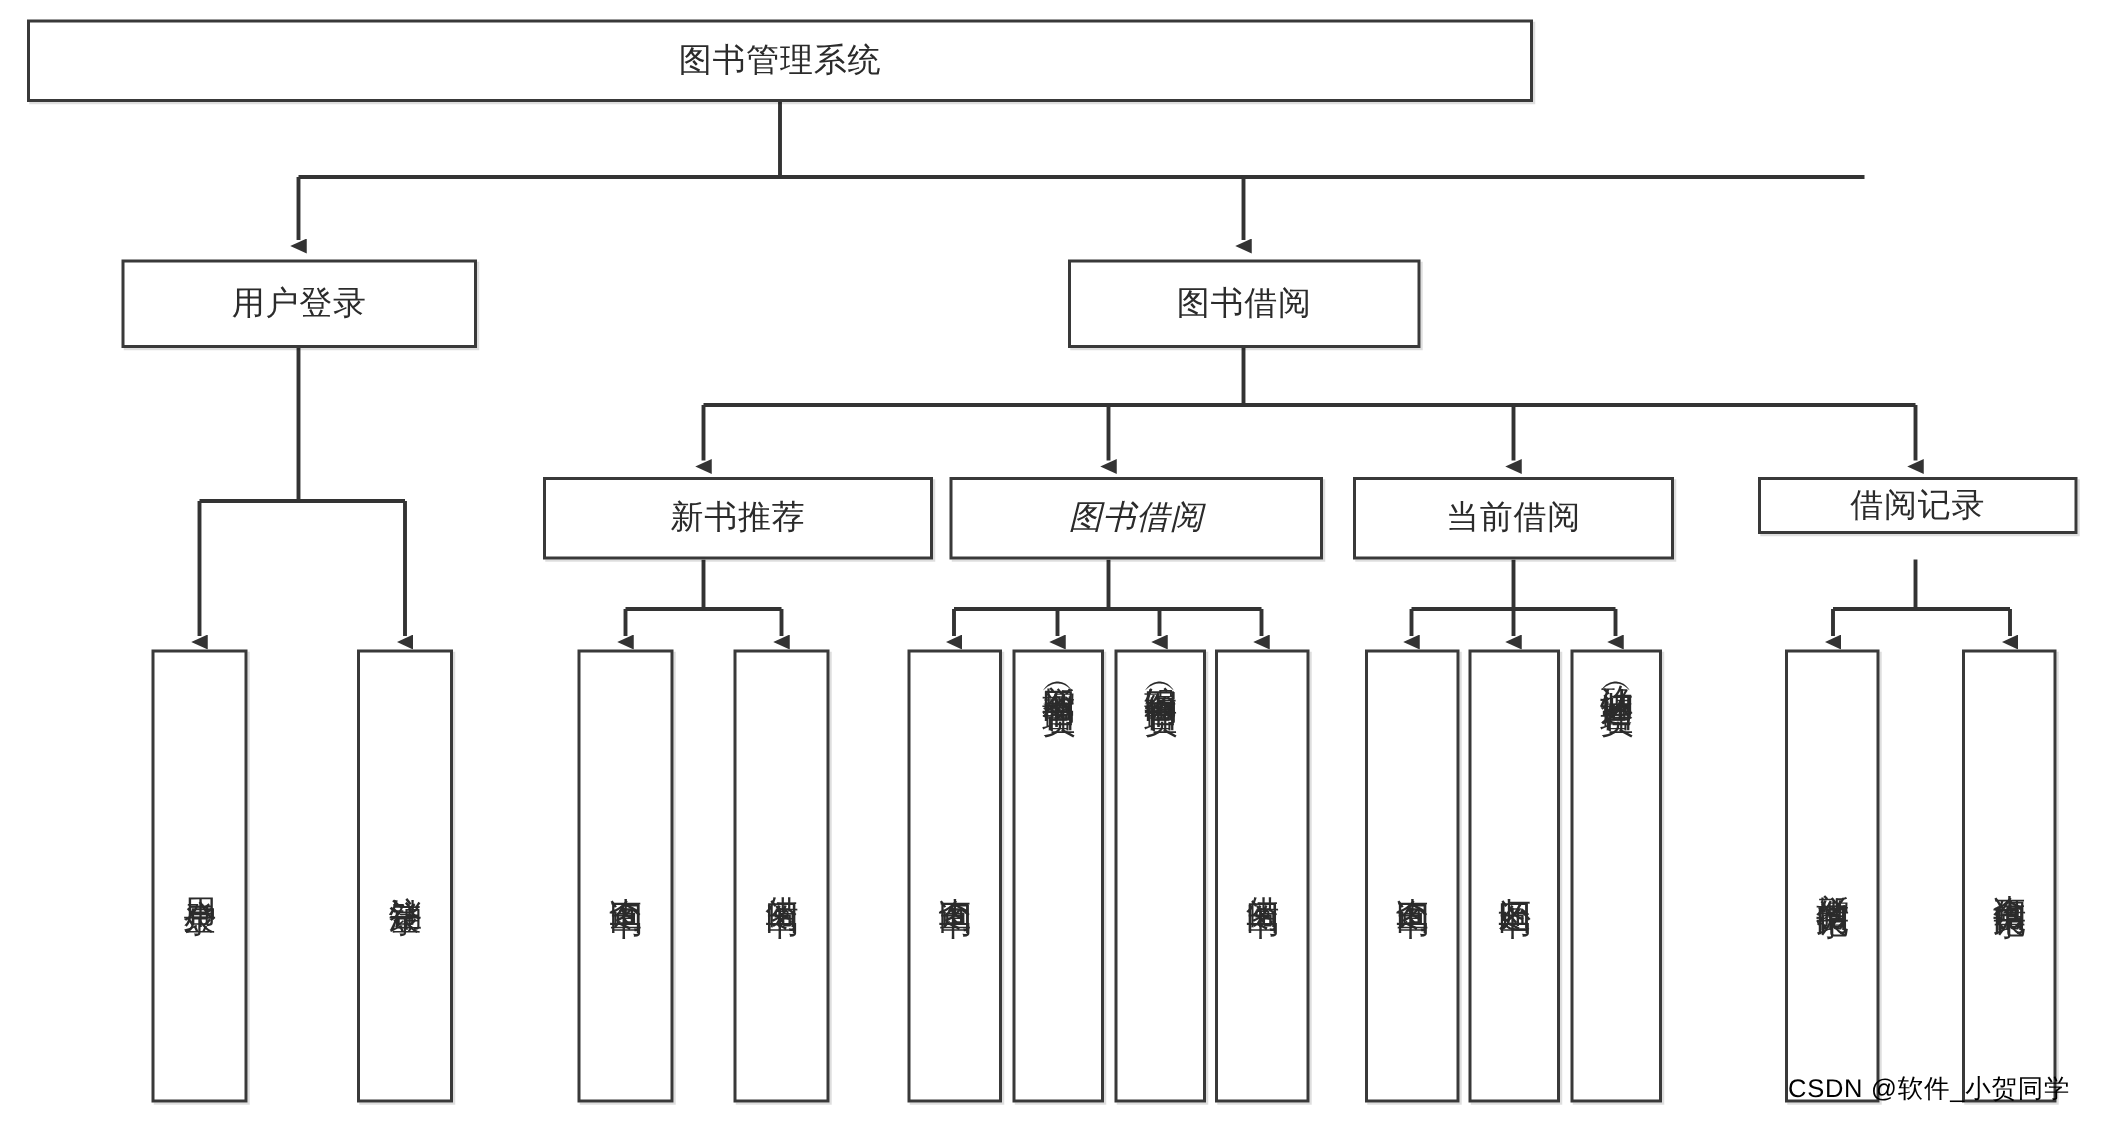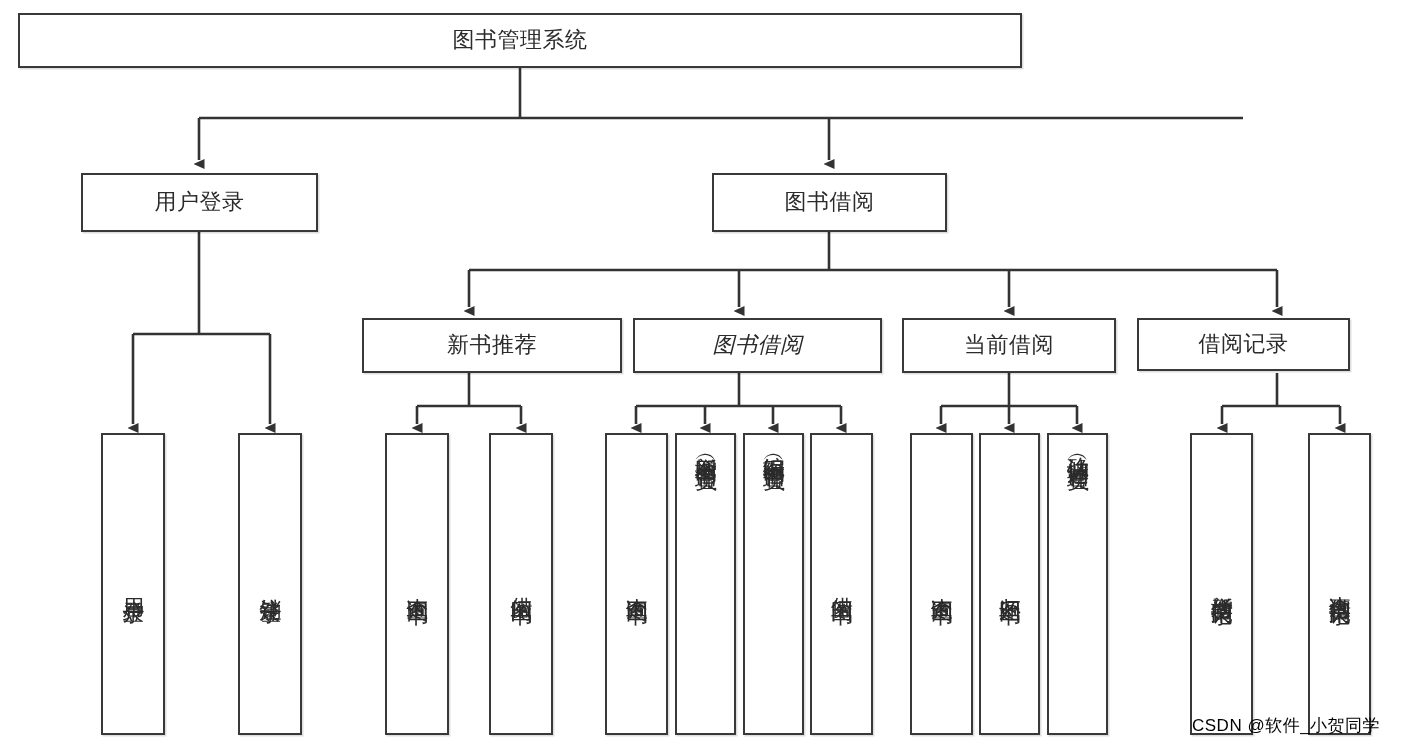--- a/index.html
+++ b/index.html
@@ -142,21 +142,21 @@
 
   <div class="node horiz" style="left:362px; top:318px; width:260px; height:55px;">
     <span>新书推荐</span>
   </div>
   <div class="node horiz" style="left:633px; top:318px; width:249px; height:55px;font-style:italic;">
     <span>图书借阅</span>
   </div>
   <div class="node horiz" style="left:902px; top:318px; width:214px; height:55px;">
     <span>当前借阅</span>
   </div>
-  <div class="node horiz" style="left:1137px; top:318px; width:213px; height:53px;font-family:Liberation Serif, serif;">
+  <div class="node horiz" style="left:1172px; top:318px; width:213px; height:38px;font-family:Liberation Serif, serif;">
     <span>借阅记录</span>
   </div>
 
   <div class="node vert center-text" style="left:101px; top:433px; width:64px; height:302px;">
     <span class="vtext">用户登录</span>
   </div>
   <div class="node vert center-text" style="left:238px; top:433px; width:64px; height:302px;">
     <span class="vtext">注销登录</span>
   </div>
 

